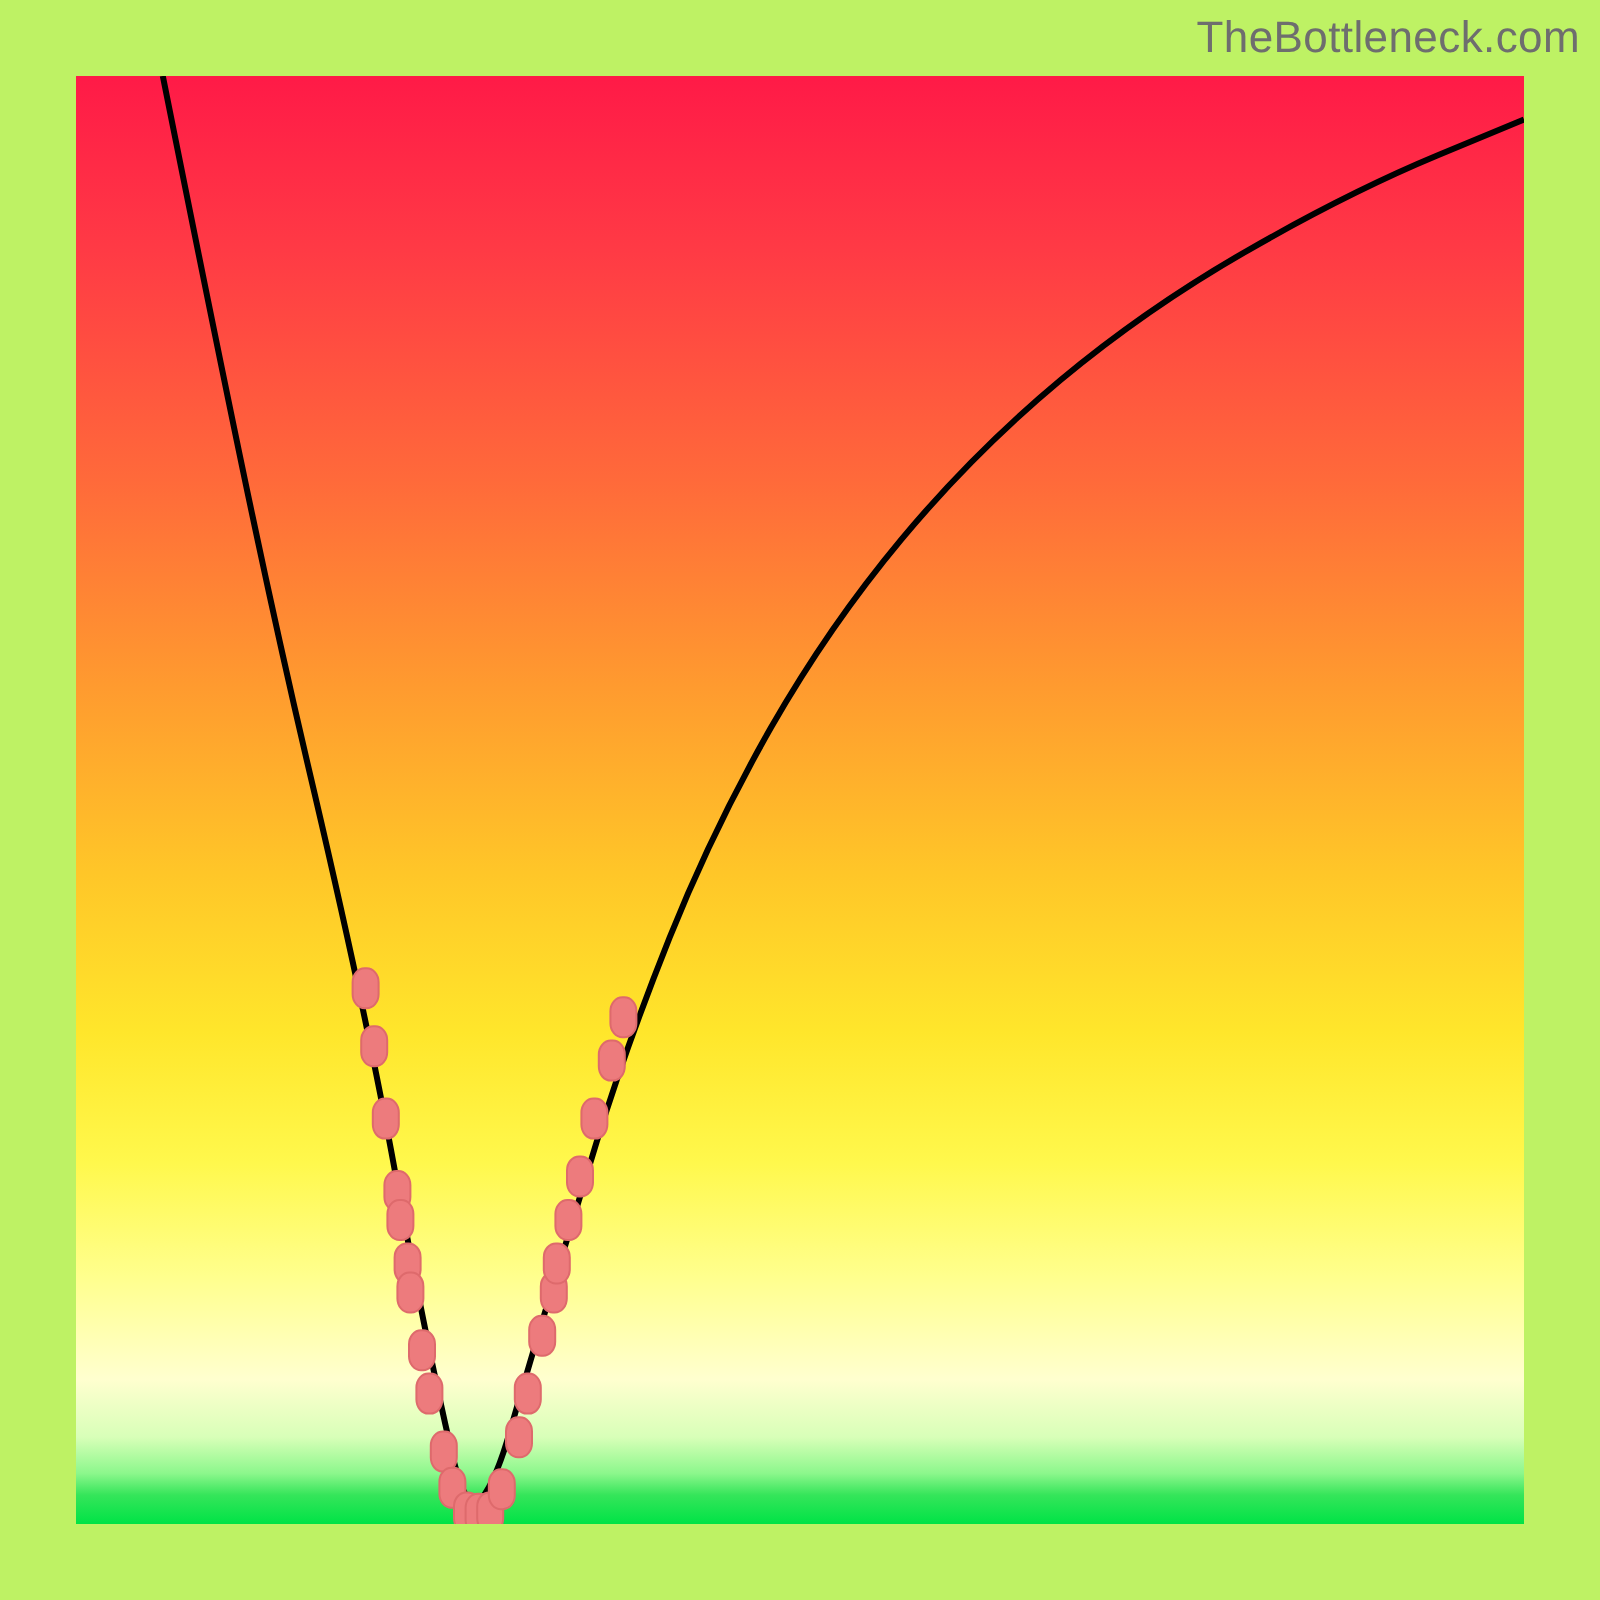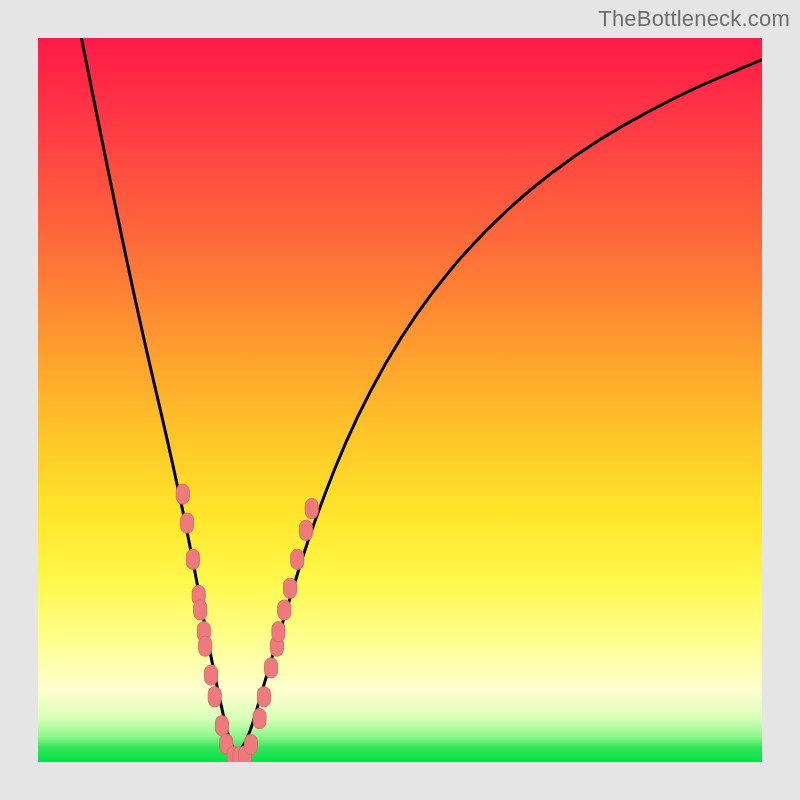--- a/index.html
+++ b/index.html
@@ -10,21 +10,21 @@
     overflow: hidden;
     background: #000;
     font-family: Arial, Helvetica, sans-serif;
   }
   .frame {
     position: absolute;
     left: 0;
     top: 0;
     width: 800px;
     height: 800px;
-    background: #e5e5e5;
+    background: #bef264;
   }
   .plot-area {
     position: absolute;
     left: 38px;
     top: 38px;
     width: 724px;
     height: 724px;
     
     background: linear-gradient(
       to bottom,

